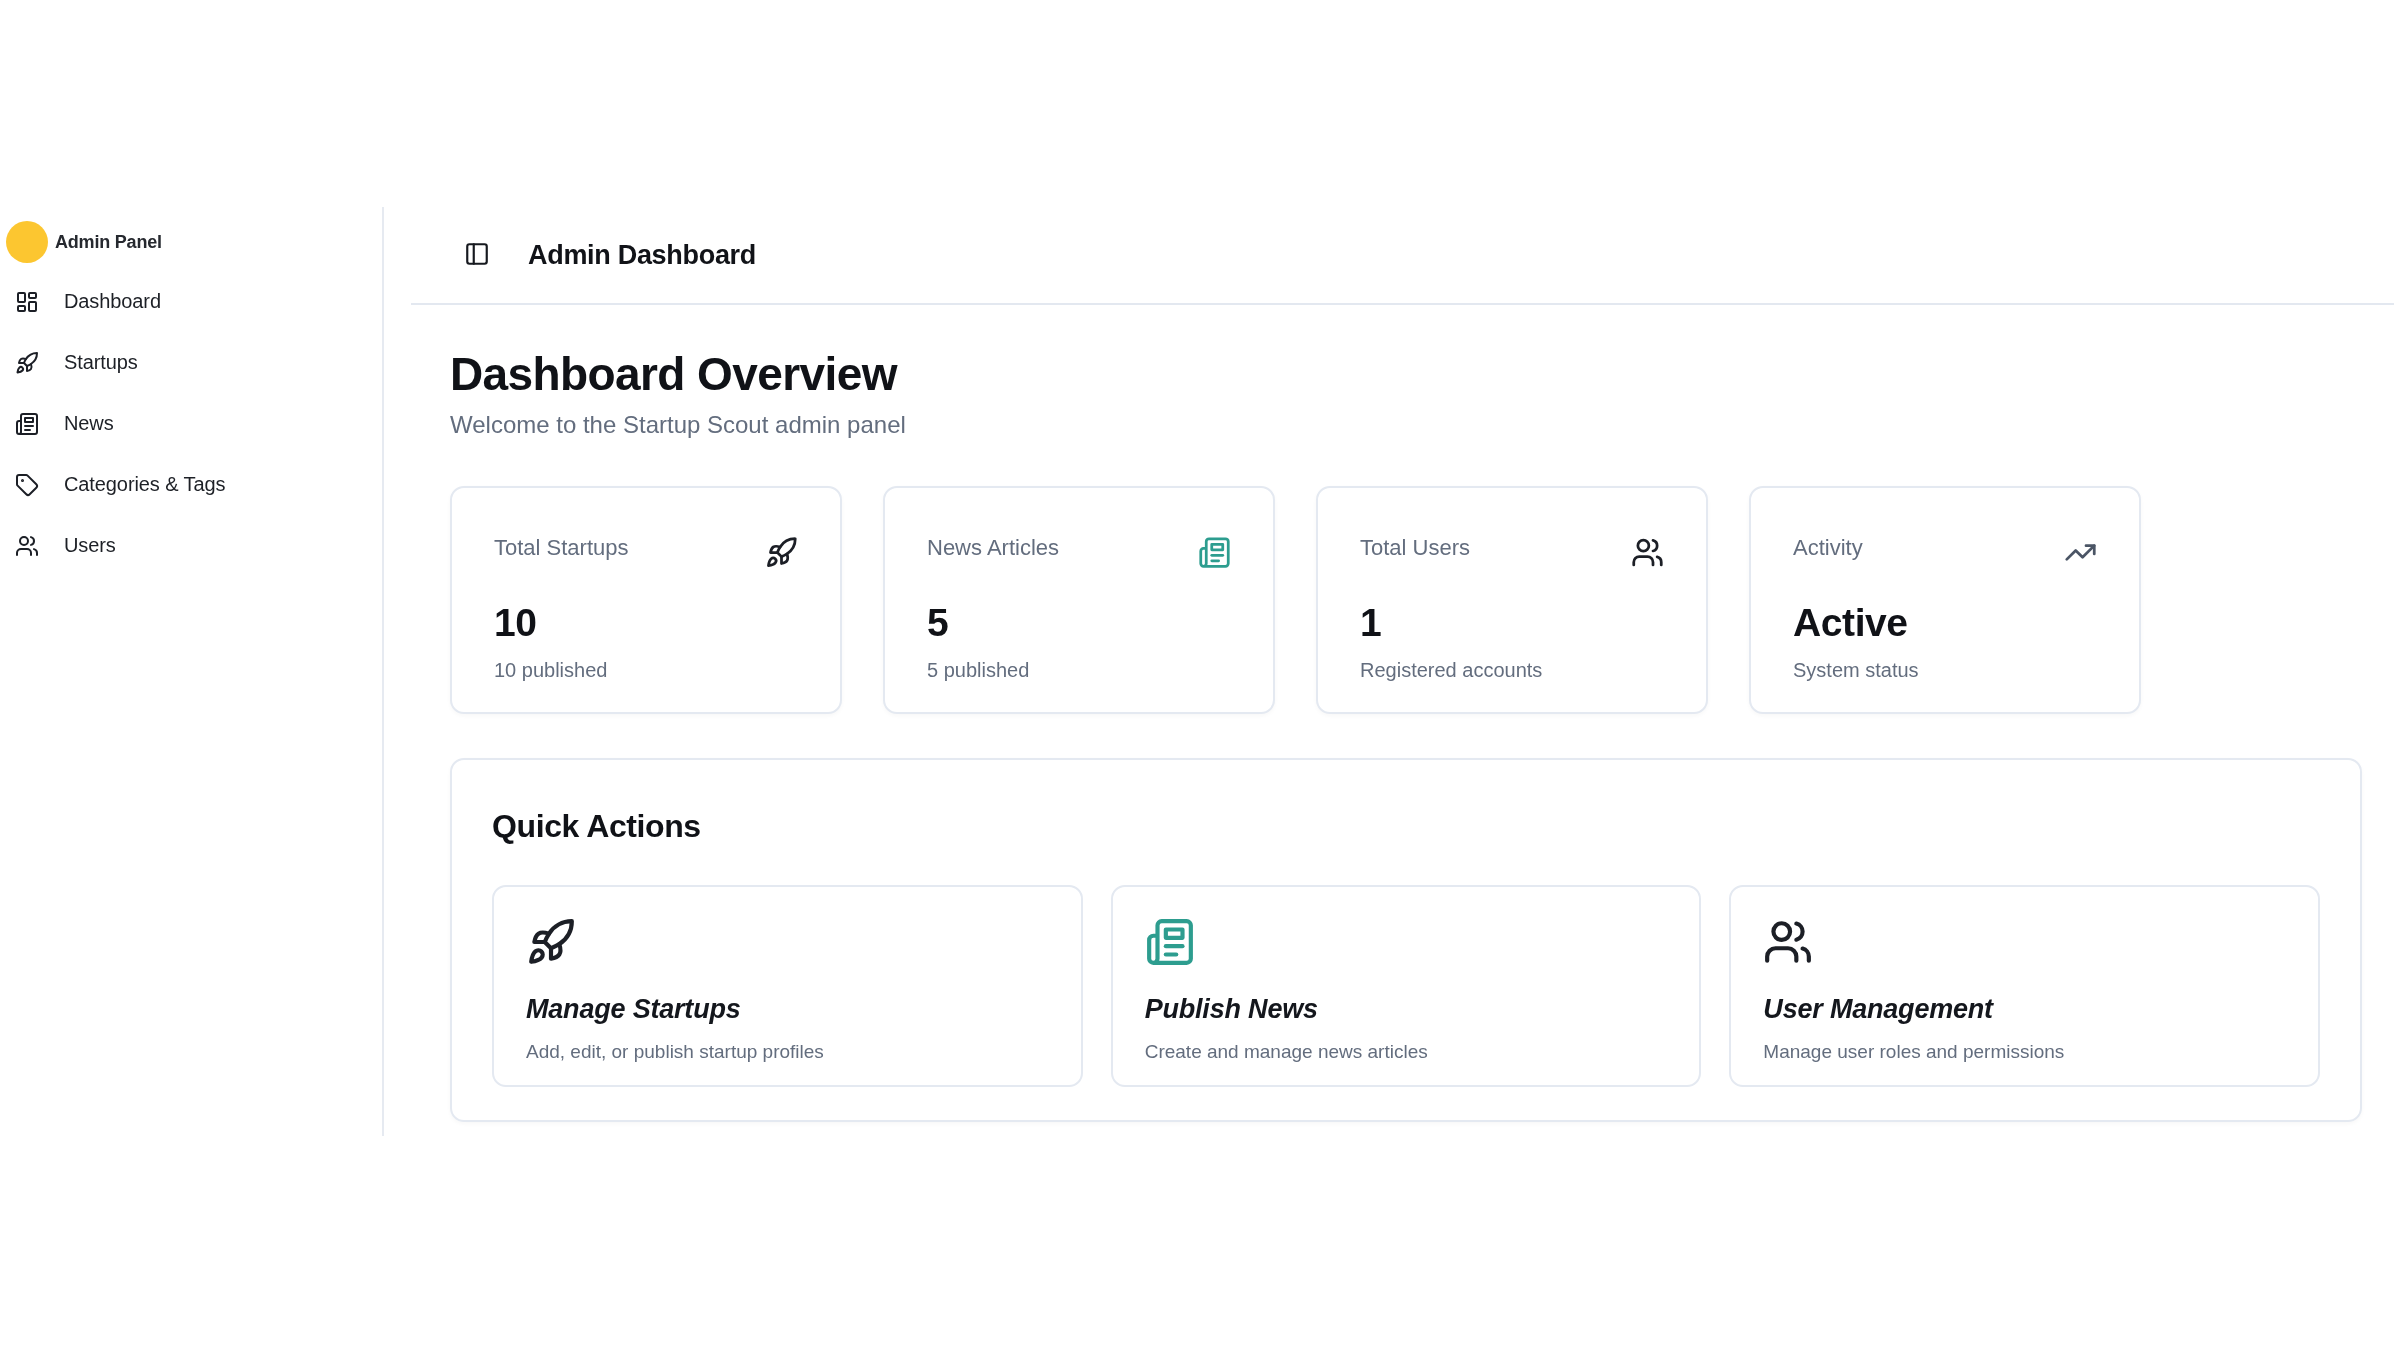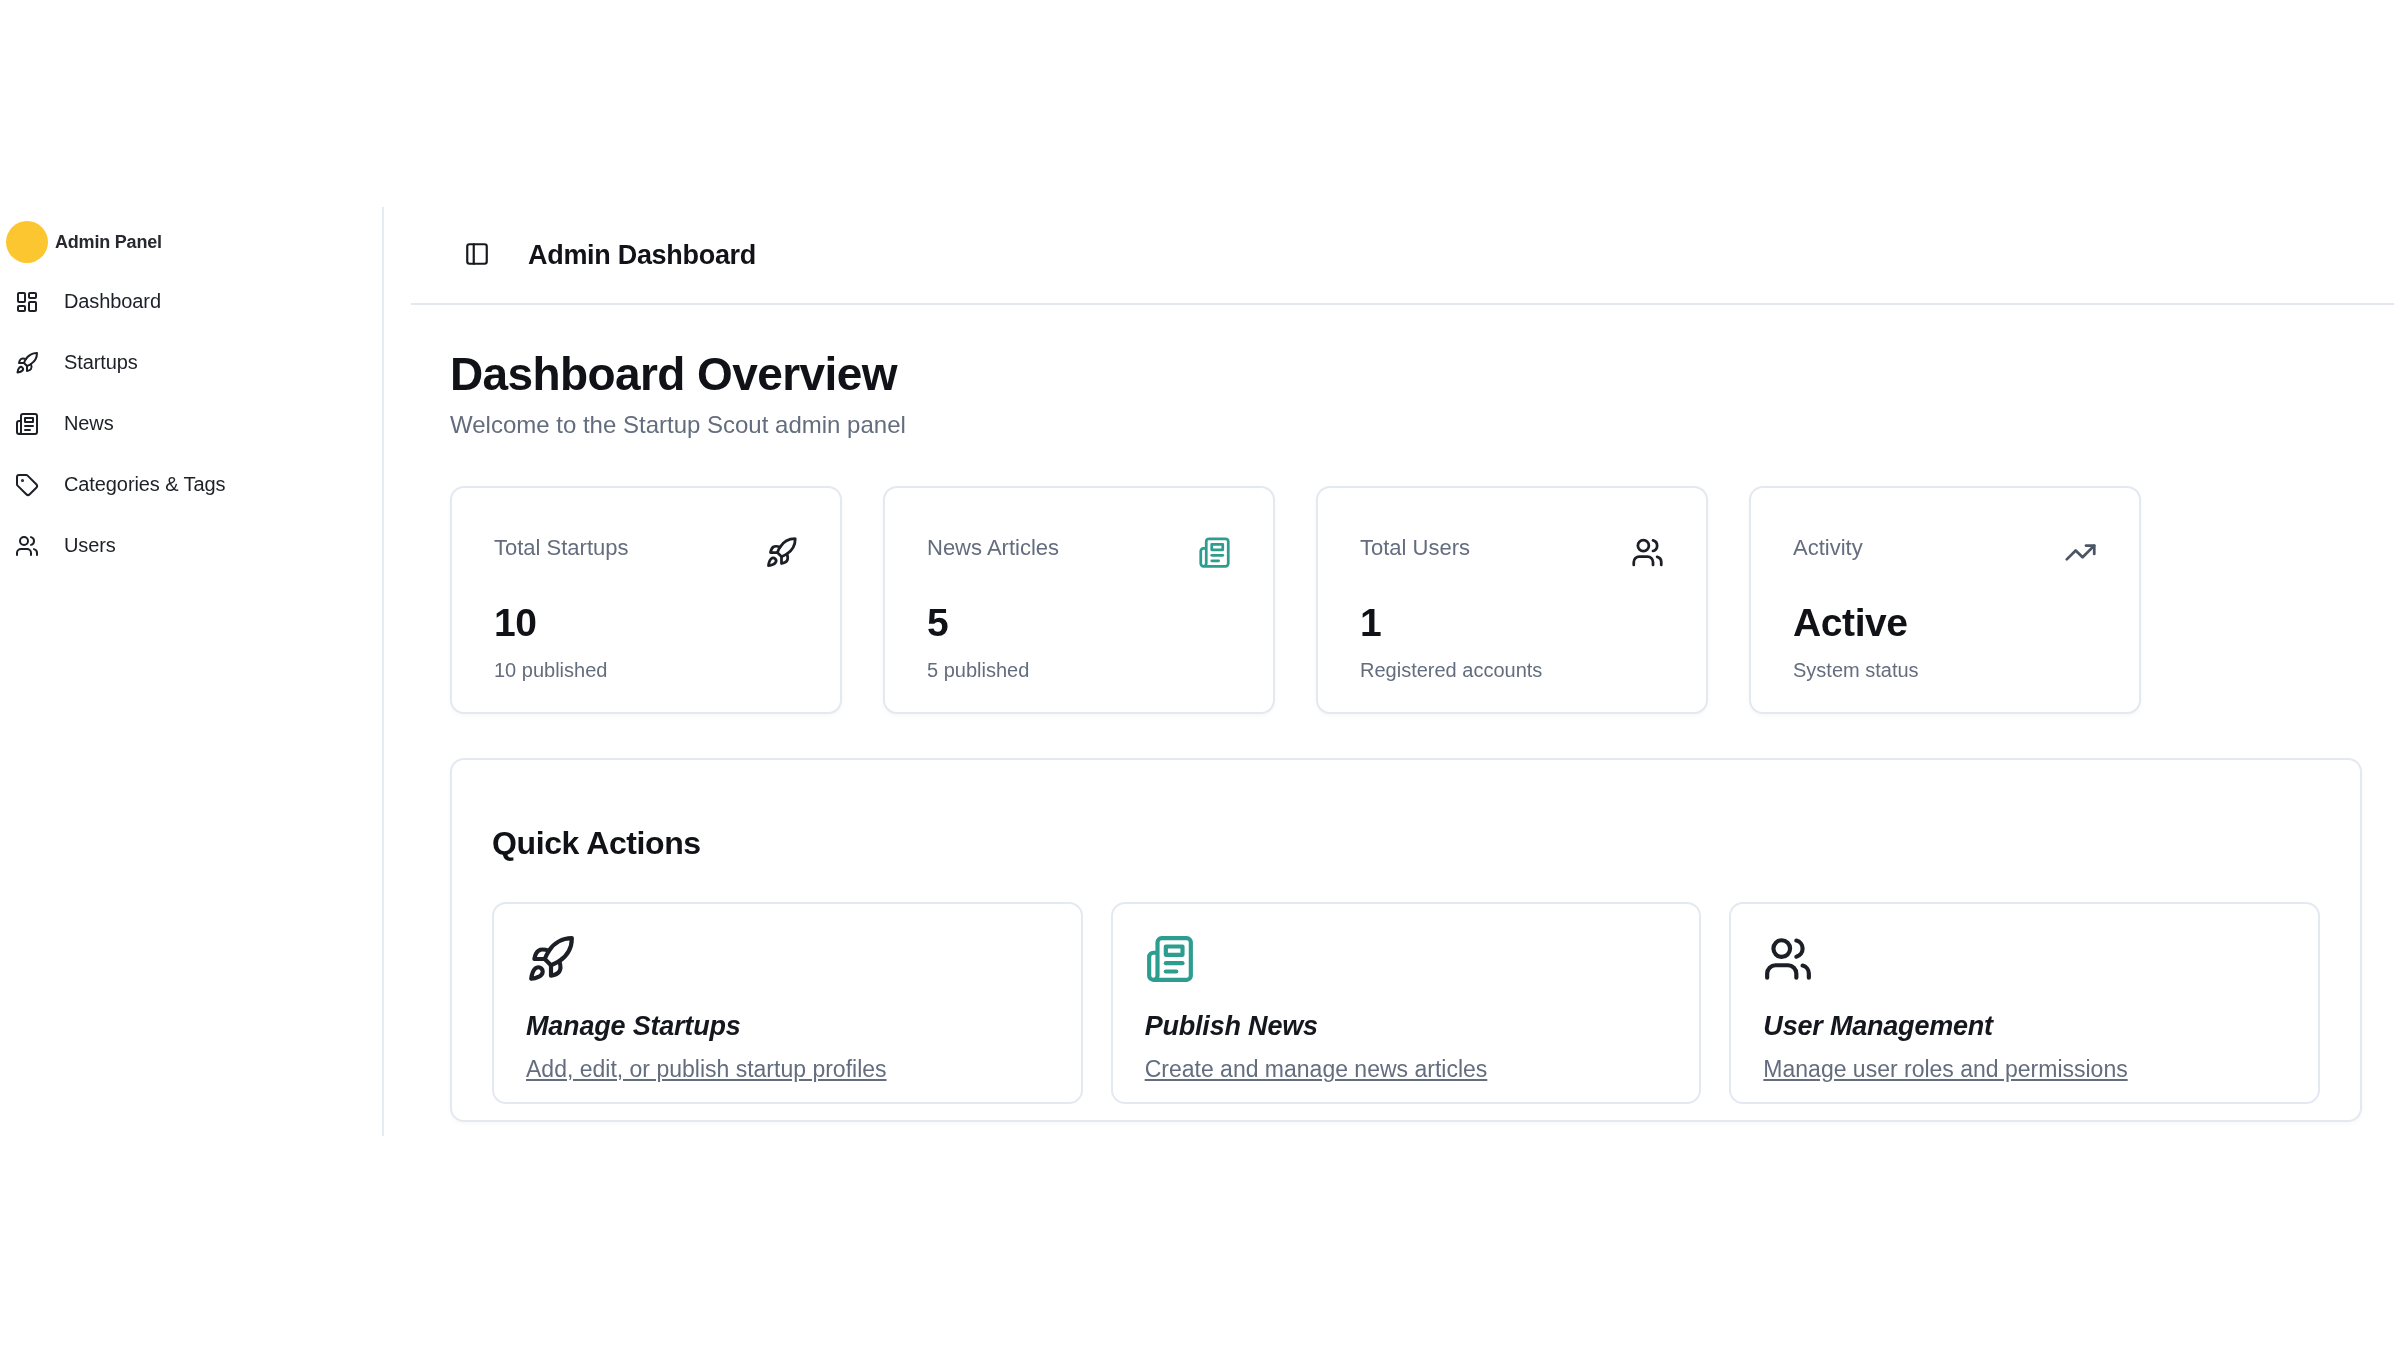--- a/index.html
+++ b/index.html
@@ -116,41 +116,41 @@
     font-size: 39px; font-weight: 700; color: #101217;
     letter-spacing: -0.4px; line-height: 44px;
   }
   .stat-sub { margin-top: 13px; font-size: 20px; color: #636d7e; line-height: 24px; }
 
   
   .qa-card {
     margin-top: 44px;
     width: 1912px; height: 364px;
     border: 2px solid #e4e9f1; border-radius: 14px;
-    padding: 64px 40px;
+    padding: 47px 40px;
     box-shadow: 0 2px 4px rgba(16,24,40,0.03);
   }
   .qa-title {
     font-size: 32px; font-weight: 700; color: #101217;
     letter-spacing: -0.4px; line-height: 38px;
   }
   .qa-grid { display: flex; gap: 28px; margin-top: 40px; }
   .qa-item {
     width: 591px; height: 202px;
     border: 2px solid #e4e9f1; border-radius: 14px;
     padding: 30px 32px;
     cursor: pointer; background: #fff;
   }
   .qa-item svg { width: 50px; height: 50px; }
   .qa-item-title {
     margin-top: 22px;
     font-size: 27px; font-weight: 700; color: #14171d;
     letter-spacing: -0.2px; line-height: 32px; font-style: italic;
   }
-  .qa-item-desc { margin-top: 13px; font-size: 23px; color: #636d7e; line-height: 28px; text-decoration: underline; }
+  .qa-item-desc { margin-top: 13px; font-size: 19px; color: #636d7e; line-height: 28px; }
 </style>
 </head>
 <body>
 
 <div class="app">
 
   <aside class="sidebar">
     <div class="brand-row">
       <div class="icon-slot">
         <div class="brand-logo"></div>

